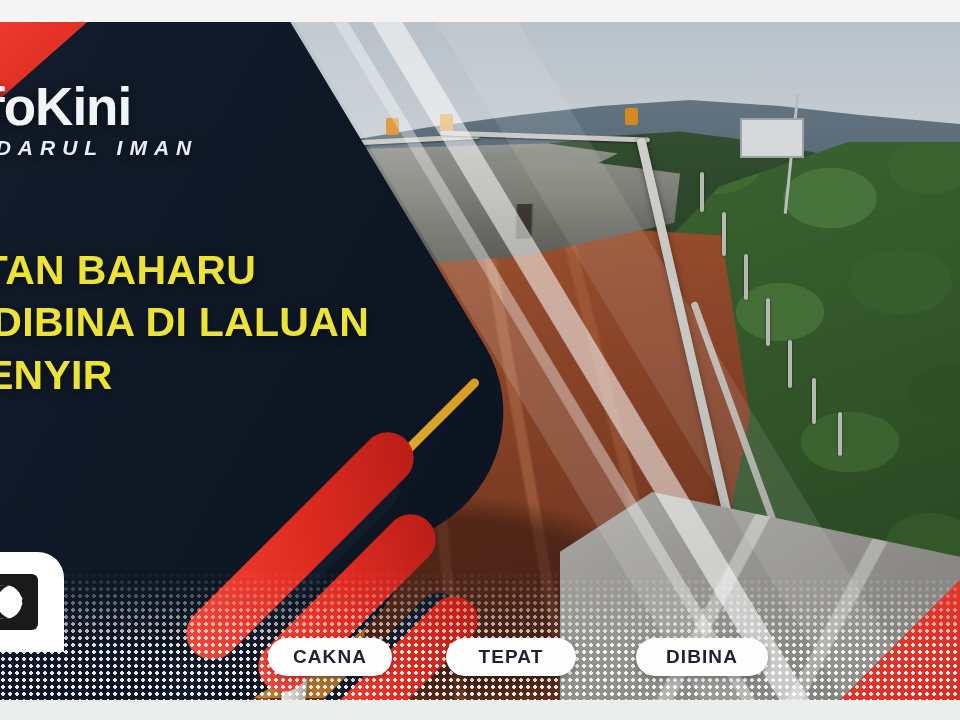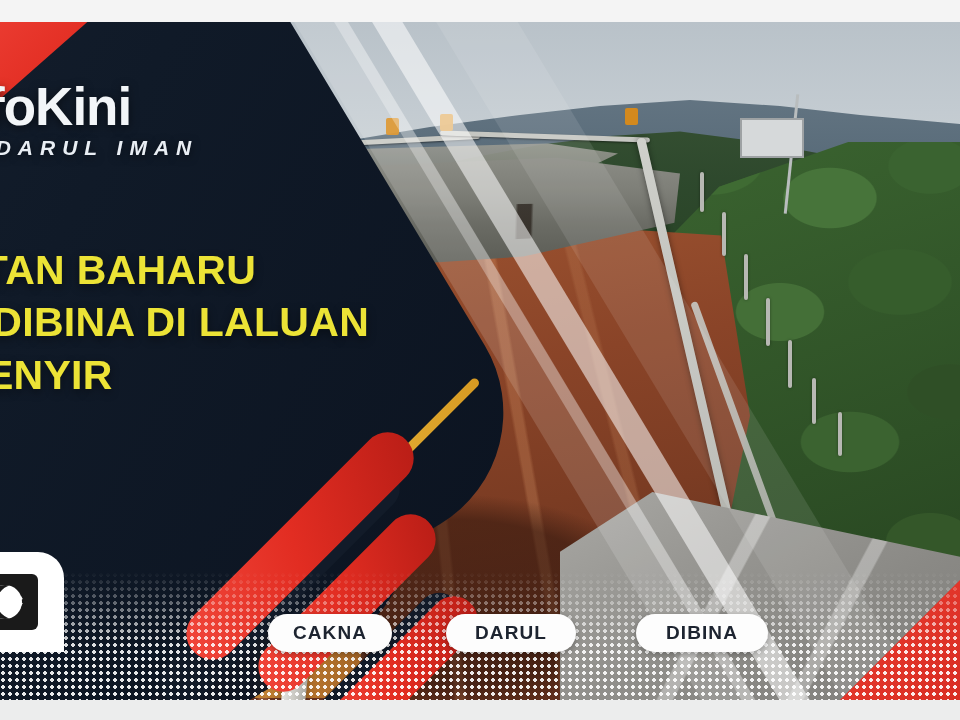--- a/index.html
+++ b/index.html
@@ -350,21 +350,21 @@
     background:#ffffff;
     box-shadow:9px 0 0 0 #1a1a1a inset;
   }
   .star{
     position:absolute; left:62px; top:40px;
     color:#ffffff; font-size:19px; line-height:1;
   }
 
   
   .pills{
-    position:absolute; left:0; bottom:48px; width:960px; height:38px;
+    position:absolute; left:0; bottom:24px; width:960px; height:38px;
     z-index:40; display:block;
   }
   .pill{
     position:absolute;
     height:38px; border-radius:19px;
     background:#fdfdfd;
     color:#1d2430;
     font-size:19px; font-weight:700; letter-spacing:1.1px;
     display:flex; align-items:center; justify-content:center;
     box-shadow:0 2px 7px rgba(0,0,0,.30);
@@ -456,20 +456,20 @@
 
     <div class="mark"></div>
     <div class="mark-inner">
       <div class="mark-cut"></div>
       <div class="crescent"></div>
       <div class="star">✱</div>
     </div>
 
     <div class="pills">
       <div class="pill pill-1">CAKNA</div>
-      <div class="pill pill-2">DARUL</div>
+      <div class="pill pill-2">TEPAT</div>
       <div class="pill pill-3">DIBINA</div>
     </div>
 
   </div>
 
   <div class="band-bottom"></div>
 </div>
 
 </body></html>

